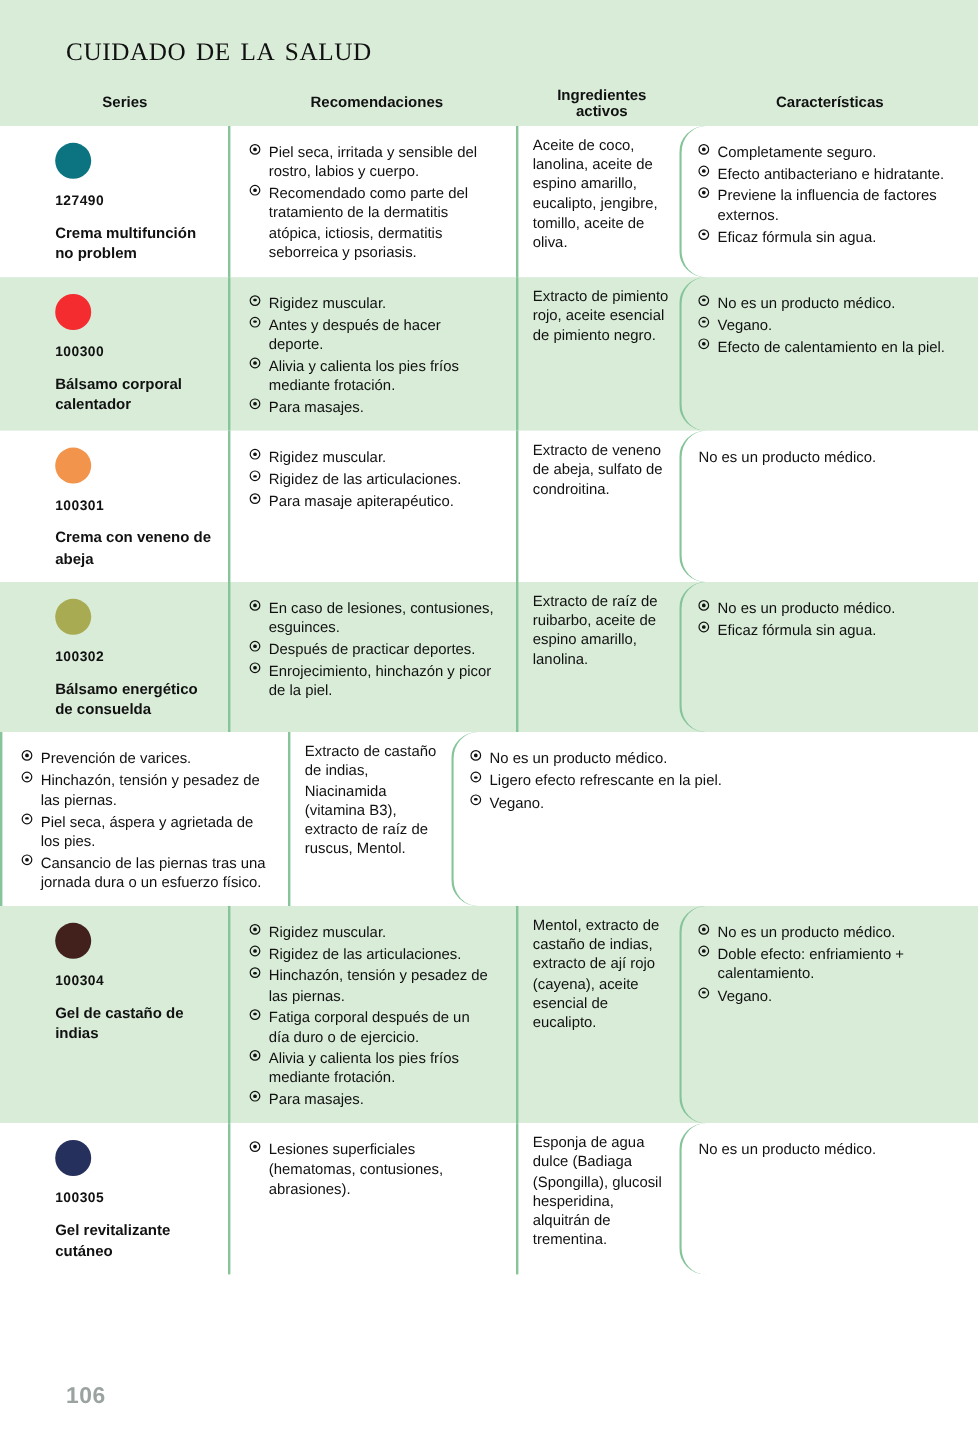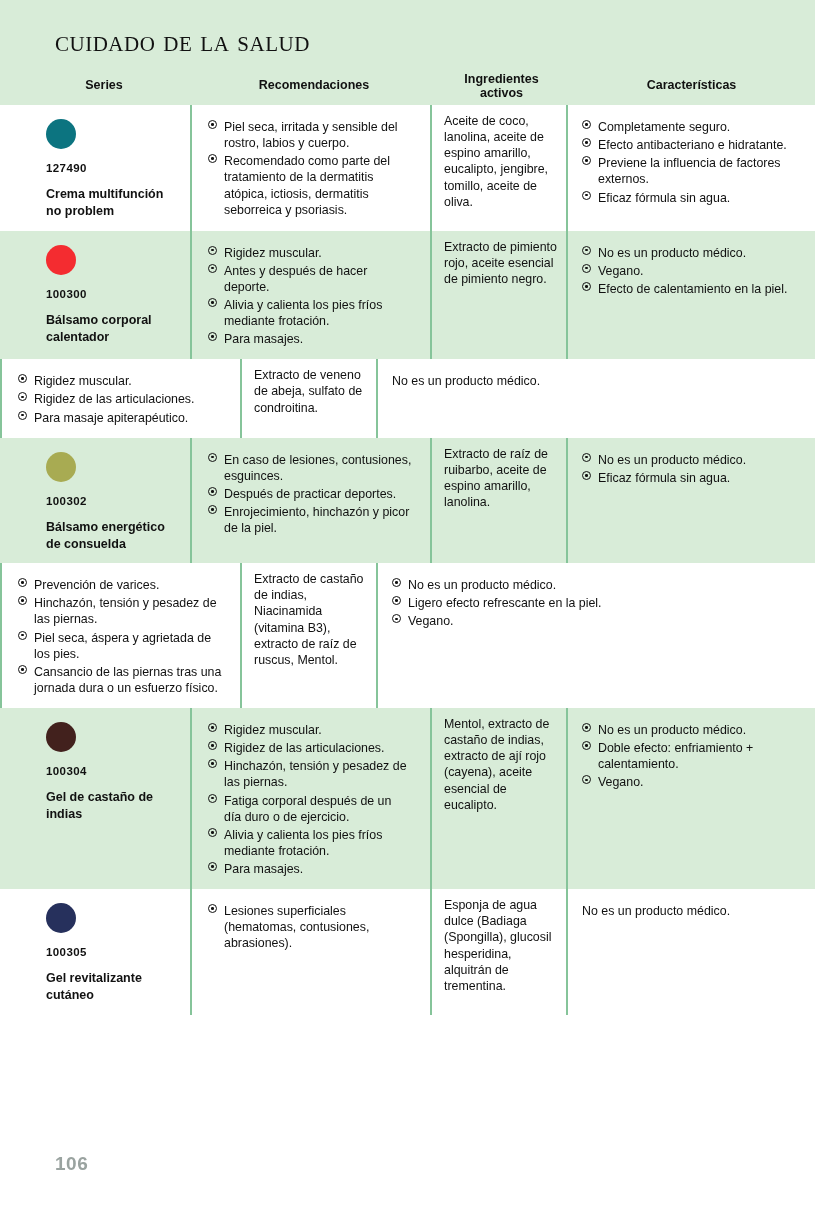--- a/index.html
+++ b/index.html
@@ -97,20 +97,21 @@
   }
   .c-ingred {
     width: 136px;
     padding: 8px 8px 10px 12px;
     border-left: 2px solid #86c49a;
   }
   .c-caract {
     width: 249px;
     padding: 14px 10px 10px 14px;
     border-left: 2px solid #86c49a;
+    border-radius: 22px;
   }
 
   .swatch {
     width: 30px;
     height: 30px;
     border-radius: 50%;
     display: block;
     margin-bottom: 13px;
   }
   .series-code {
@@ -248,20 +249,25 @@
         </div>
         <div class="cell c-caract">
           <ul class="bullets">
             <li><span class="bullet-icon"></span>No es un producto médico.</li>
             <li><span class="bullet-icon"></span>Vegano.</li>
             <li><span class="bullet-icon"></span>Efecto de calentamiento en la piel.</li>
           </ul>
         </div>
       </div>
       <div class="row plain">
+        <div class="cell c-series">
+          <span class="swatch" style="background: rgb(242, 148, 76);"></span>
+          <div class="series-code">100301</div>
+          <div class="series-name">Crema con veneno de abeja</div>
+        </div>
         <div class="cell c-recom">
           <ul class="bullets">
             <li><span class="bullet-icon"></span>Rigidez muscular.</li>
             <li><span class="bullet-icon"></span>Rigidez de las articulaciones.</li>
             <li><span class="bullet-icon"></span>Para masaje apiterapéutico.</li>
           </ul>
         </div>
         <div class="cell c-ingred">
           <div class="ingred-text">Extracto de veneno de abeja, sulfato de condroitina.</div>
         </div>

